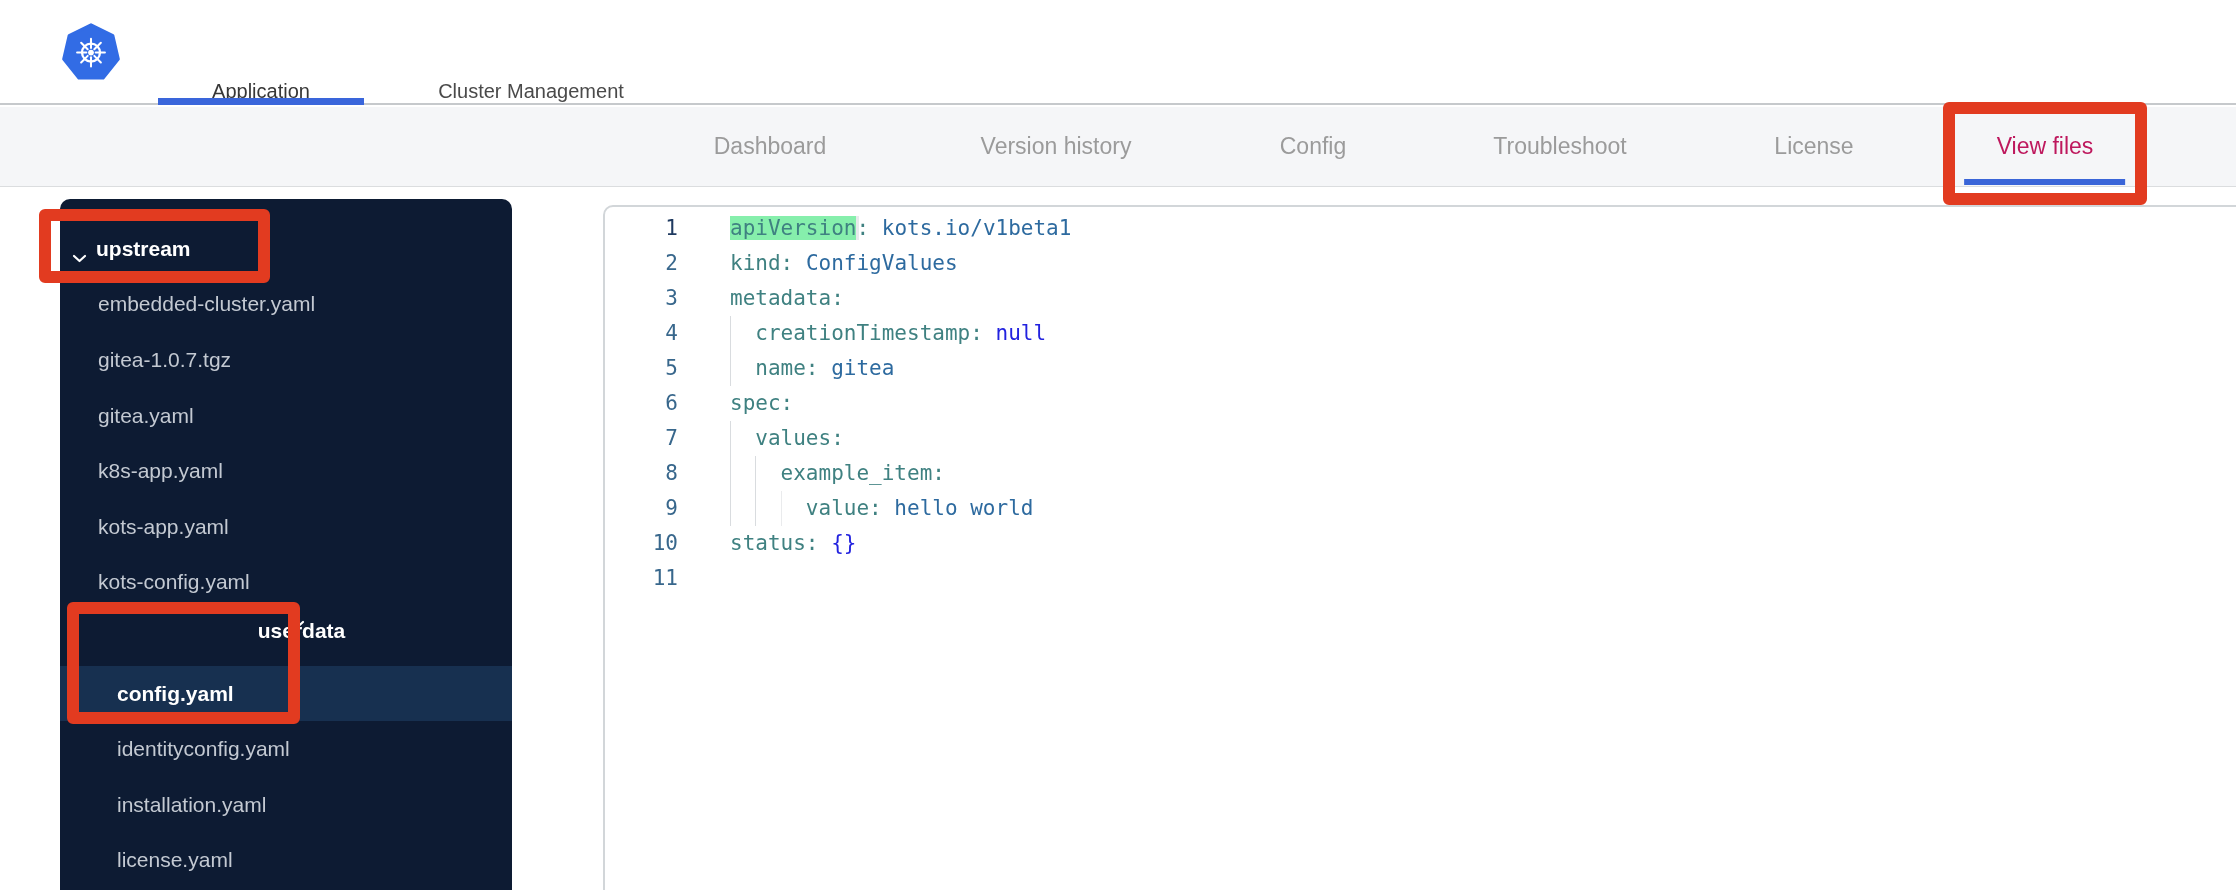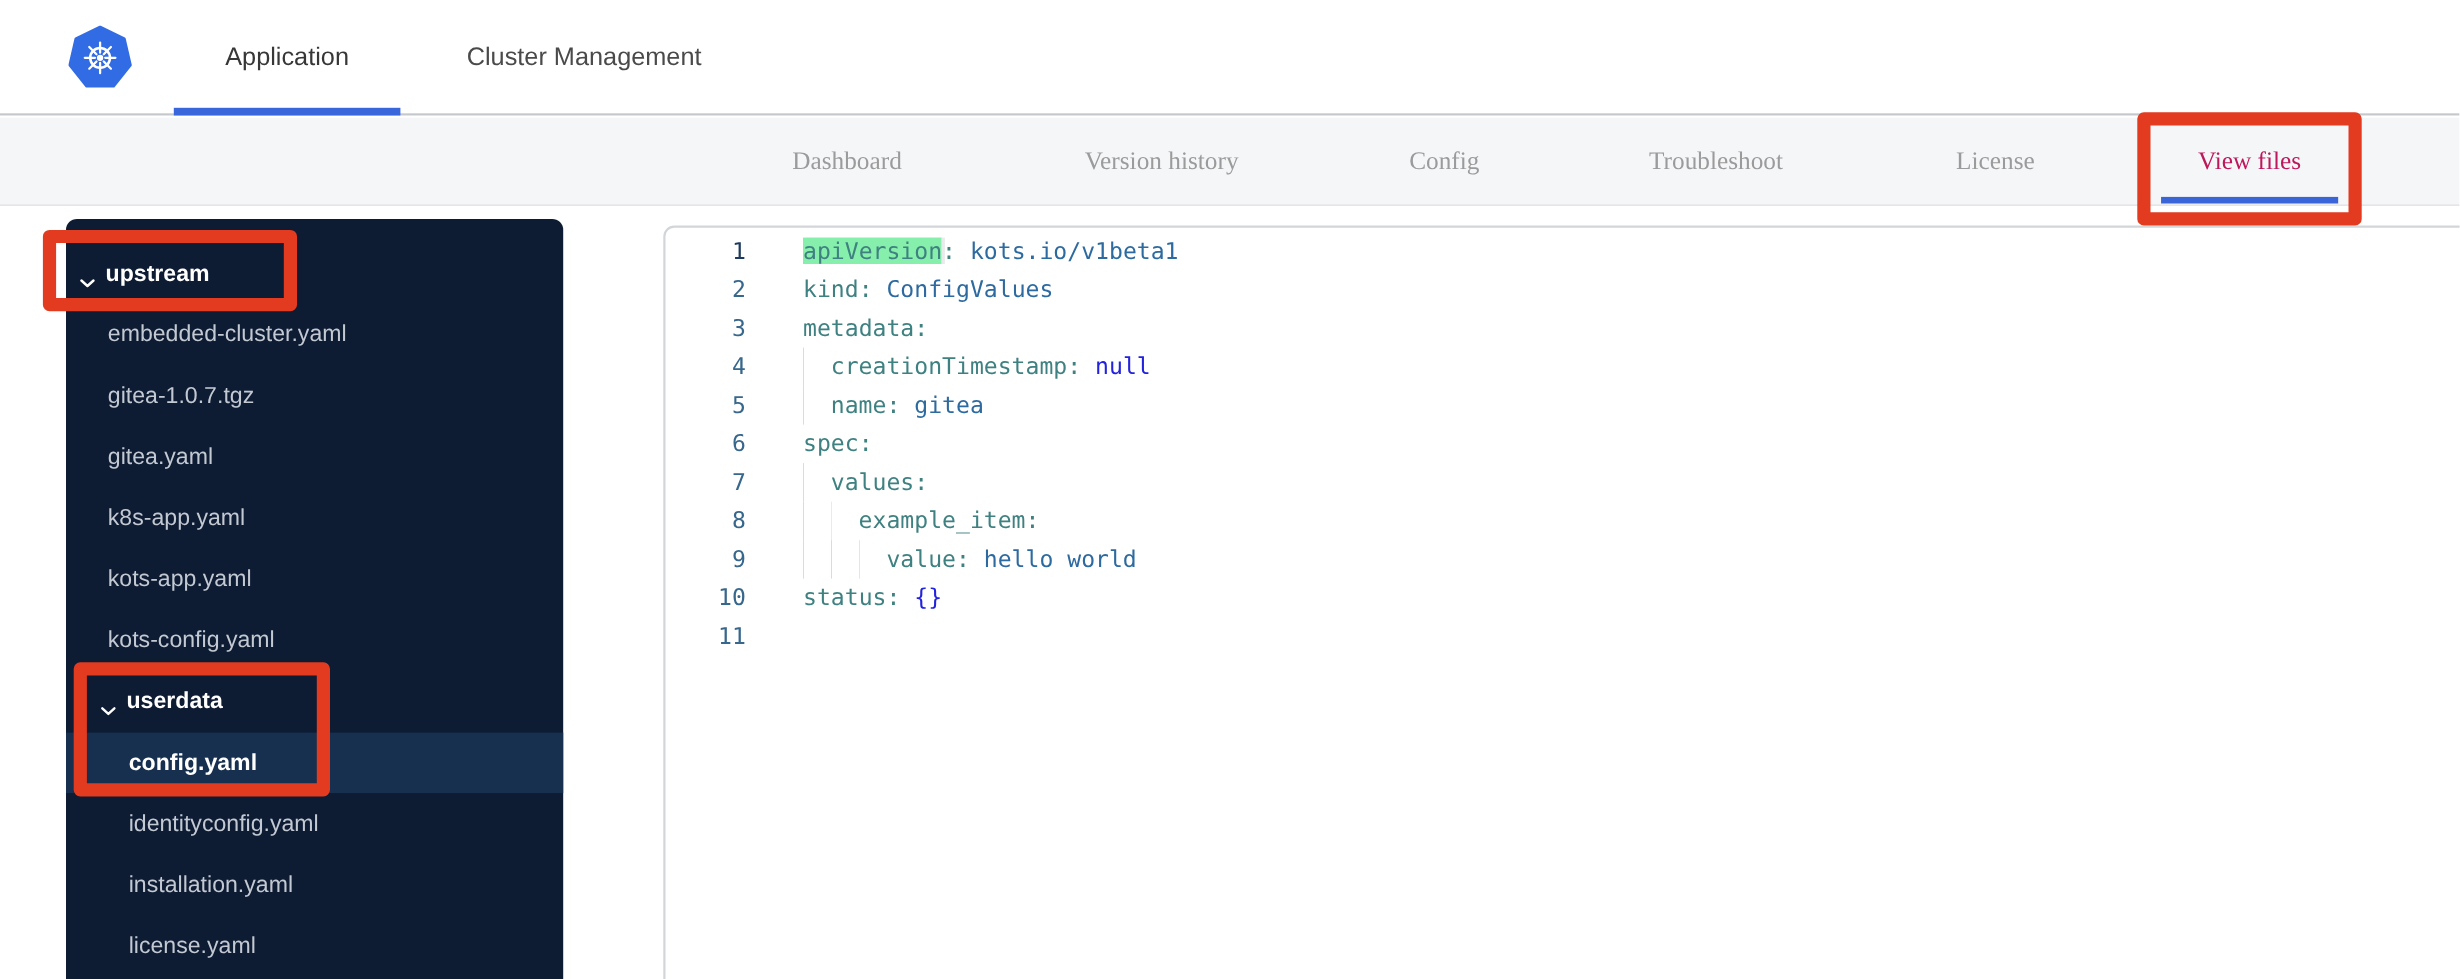--- a/index.html
+++ b/index.html
@@ -12,33 +12,33 @@
     position: relative;
   }
   
   .header {
     position: absolute; left: 0; top: 0; width: 2236px; height: 105px;
     background: #ffffff; border-bottom: 2px solid #c6c9cc; z-index: 2;
   }
   .logo-wrap { position: absolute; left: 62px; top: 23px; width: 58px; height: 58px; }
   .app-tab {
     position: absolute; top: 0; height: 100%;
-    display: flex; align-items: center; justify-content: center;
-    font-size: 23px; color: #4a4a4a; cursor: pointer;
+    display: flex; align-items: flex-end; justify-content: center;
+    font-size: 20px; color: #4a4a4a; cursor: pointer;
   }
   .app-tab.t1 { left: 158px; width: 206px; color: #373737; }
   .app-tab.t2 { left: 386px; width: 290px; }
   .app-tab.active::after {
     content: ""; position: absolute; left: 0; right: 0; bottom: -2px; height: 7px;
     background: #3a66db;
   }
   
   .subnav {
     position: absolute; left: 0; top: 107px; width: 2236px; height: 80px;
-    background: #f5f6f8; border-bottom: 1px solid #dbdddf; z-index: 1; font-family: Liberation Serif, serif;
+    background: #f5f6f8; border-bottom: 1px solid #dbdddf; z-index: 1;
   }
   .subtab {
     position: absolute; top: 0; height: 100%; transform: translateX(-50%);
     display: flex; align-items: center;
     font-size: 23px; color: #9b9b9b; cursor: pointer; white-space: nowrap;
   }
   .subtab.active { color: #be185d; }
   .subtab.active .sub-underline {
     position: absolute; left: 50%; transform: translateX(-50%); bottom: 1px;
     width: 161px; height: 6px; background: #3a65d8;
@@ -50,21 +50,21 @@
     padding-top: 22px; z-index: 3;
   }
   .tree-row {
     height: 55.6px; display: flex; align-items: center;
     font-size: 21px; color: #c3c9d2; cursor: pointer; white-space: nowrap;
   }
   .tree-row.folder { color: #ffffff; font-weight: bold; }
   .tree-row.selected { background: #173050; color: #ffffff; font-weight: bold; }
   .tree-row.lv1f { padding-left: 12px; }
   .tree-row.lv1  { padding-left: 38px; }
-  .tree-row.lv2f { padding-left: 31px; }
+  .tree-row.lv2f { padding-left: 31px; flex-direction: column; }
   .tree-row.lv2  { padding-left: 57px; }
   .chev { width: 15px; height: 9px; margin-right: 9px; flex: none; display: inline-block; }
   
   .code-box {
     position: absolute; left: 603px; top: 205px; width: 1650px; height: 700px;
     background: #ffffff; border: 2px solid #d2d6d9; border-radius: 10px 0 0 0;
     padding-top: 4px; z-index: 1;
     font-family: "DejaVu Sans Mono", monospace; font-size: 21px;
   }
   .cline { display: flex; height: 35px; line-height: 35px; }

